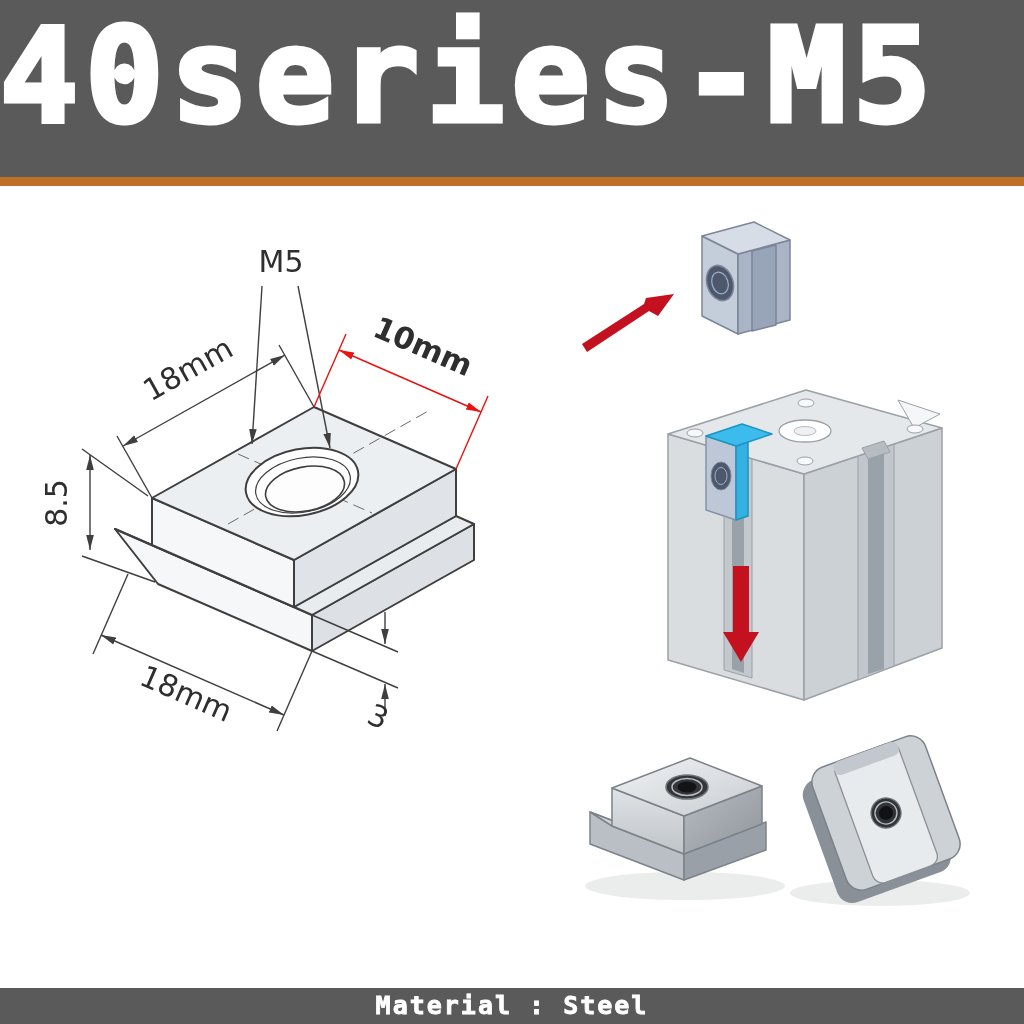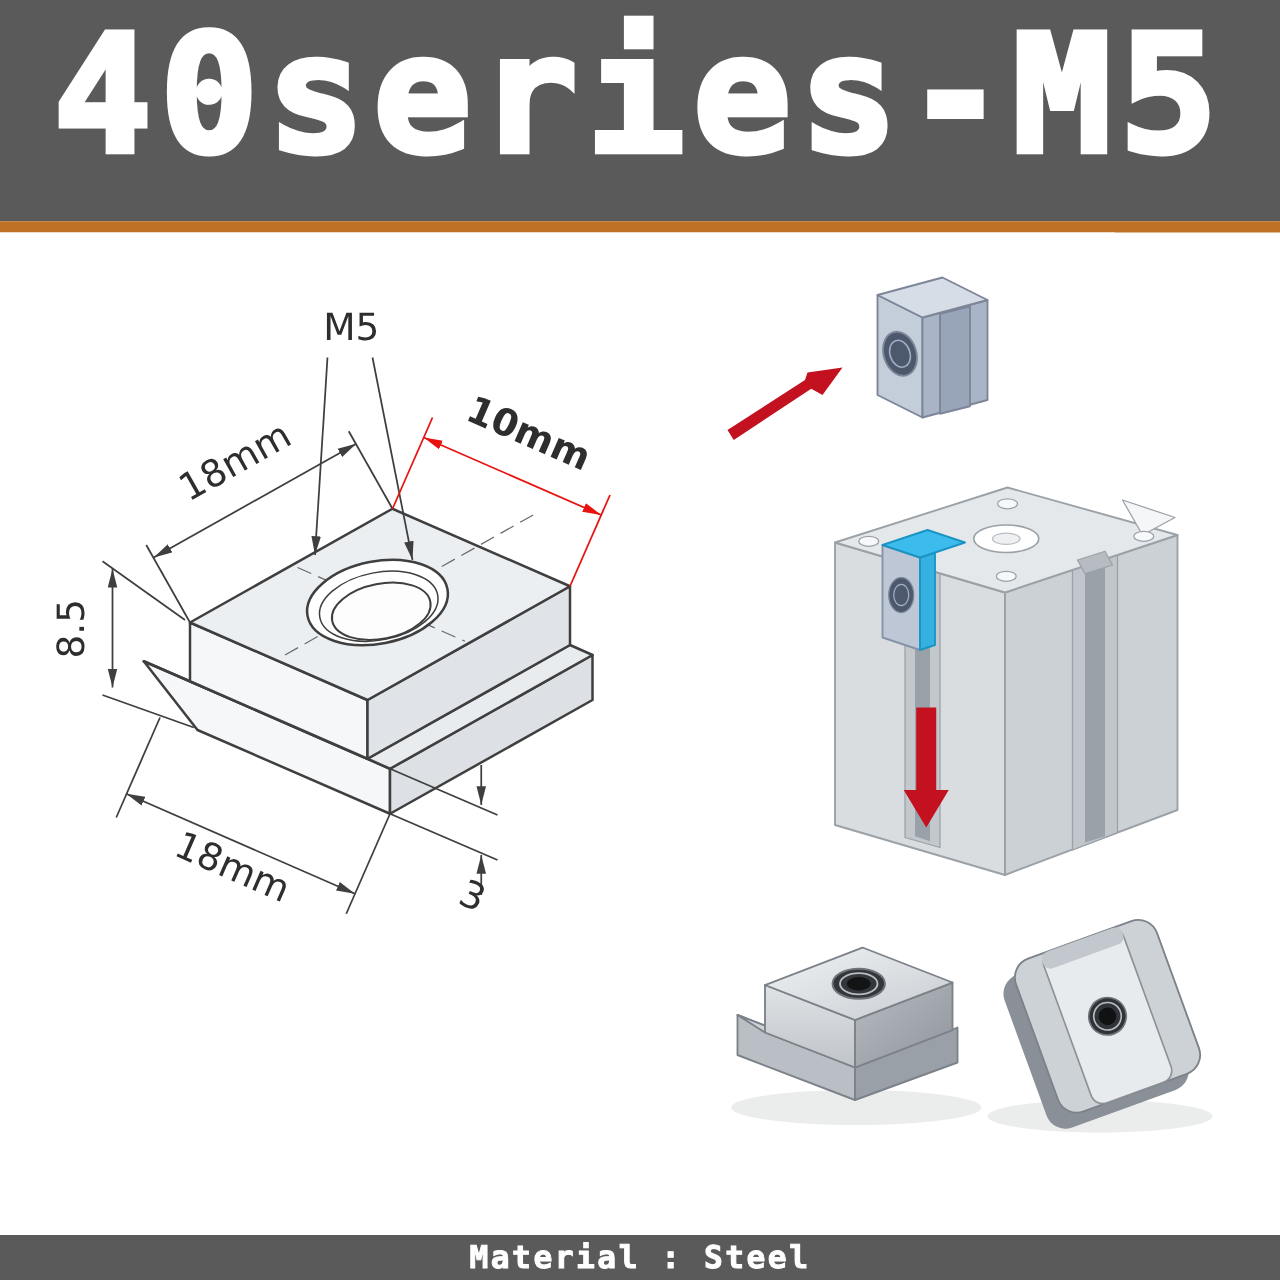--- a/index.html
+++ b/index.html
@@ -1,20 +1,20 @@
 <!DOCTYPE html>
 <html><head>
 <meta charset="utf-8">
 <style>
   *{margin:0;padding:0;box-sizing:border-box}
   html,body{width:1024px;height:1024px;overflow:hidden;background:#fff;font-family:"DejaVu Sans",sans-serif}
   .page{position:relative;width:1024px;height:1024px;background:#fff}
   .banner-top{position:absolute;top:0;left:0;width:100%;height:177px;background:#5a5a5a}
   .accent-strip{position:absolute;top:177px;left:0;width:100%;height:9px;background:#bf7226}
-  .title{position:absolute;top:12px;left:0;width:100%;text-align:center;color:#fff;
+  .title{position:absolute;top:12px;left:0;width:100%;color:#fff;
          font:bold 130px/128px "DejaVu Sans Mono",monospace;letter-spacing:7px;
          -webkit-text-stroke:5px #ffffff;white-space:nowrap}
   .subtitle{position:absolute;right:38px;bottom:8px;color:#fff;
          font:bold 27px/30px "DejaVu Sans Mono",monospace;letter-spacing:3px;
          -webkit-text-stroke:0.8px #fff}
   .main-area{position:absolute;top:186px;left:0;width:892px;height:802px;background:#fff}
   .banner-bottom{position:absolute;bottom:0;left:0;width:100%;height:36px;background:#5a5a5a;
          display:flex;align-items:flex-end;justify-content:center}
   .banner-bottom .material{color:#fff;font:bold 25px/36px "DejaVu Sans Mono",monospace;
          letter-spacing:2px;-webkit-text-stroke:0.8px #fff}

